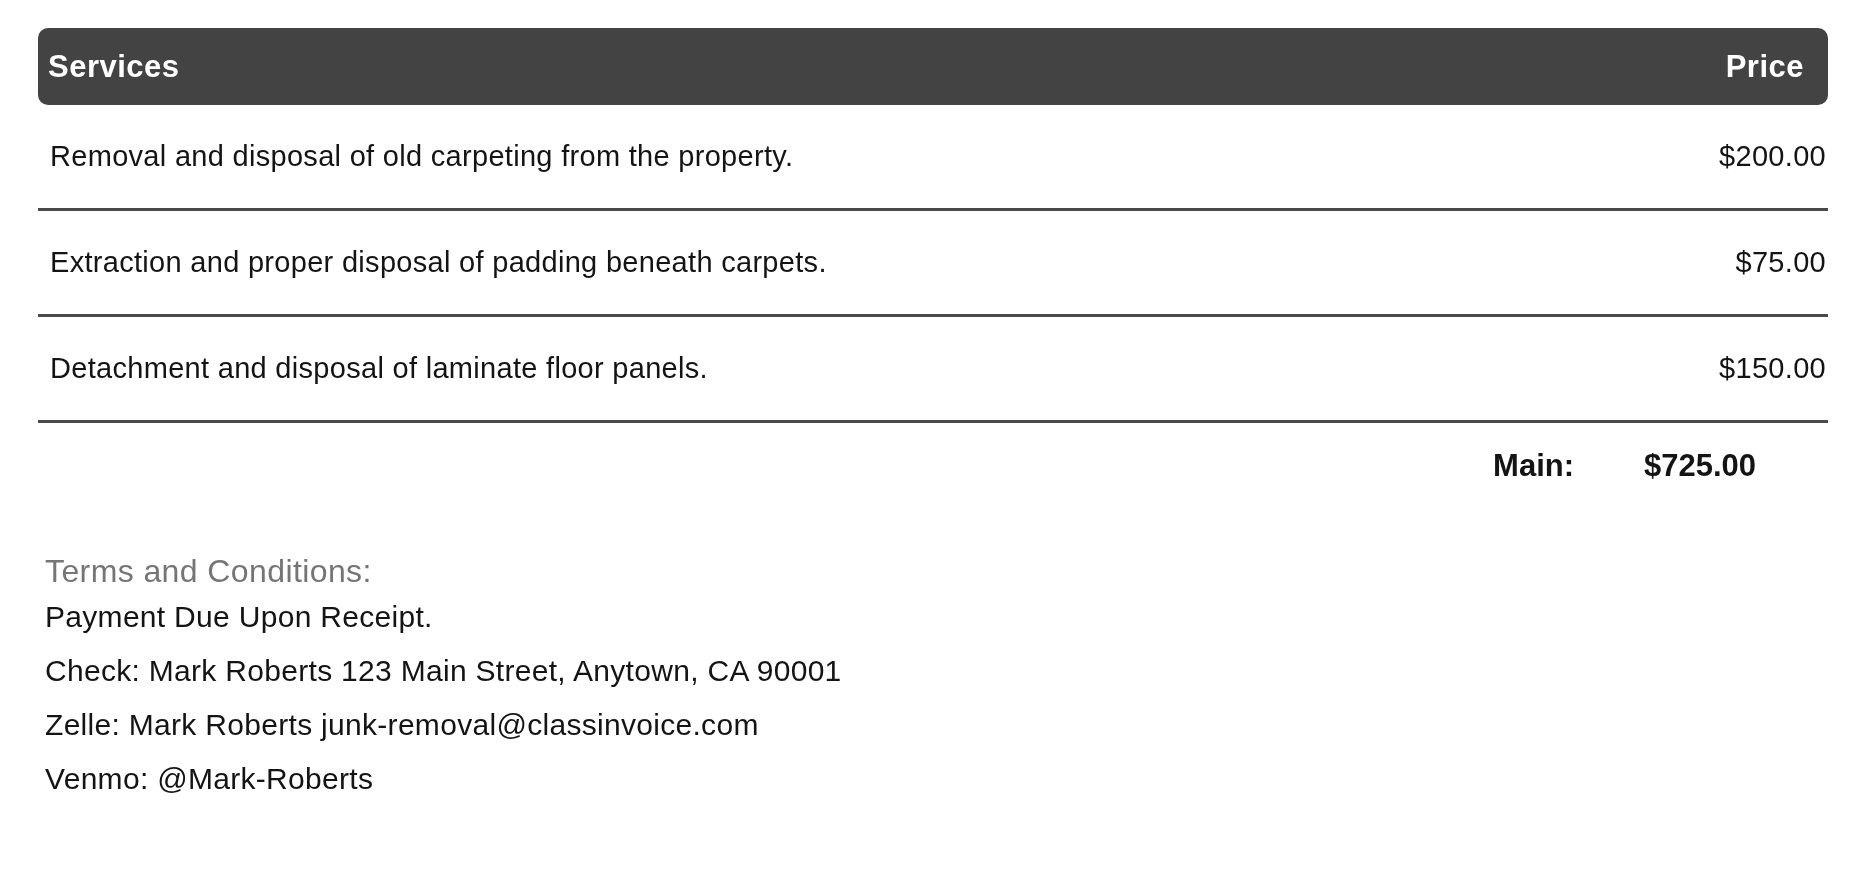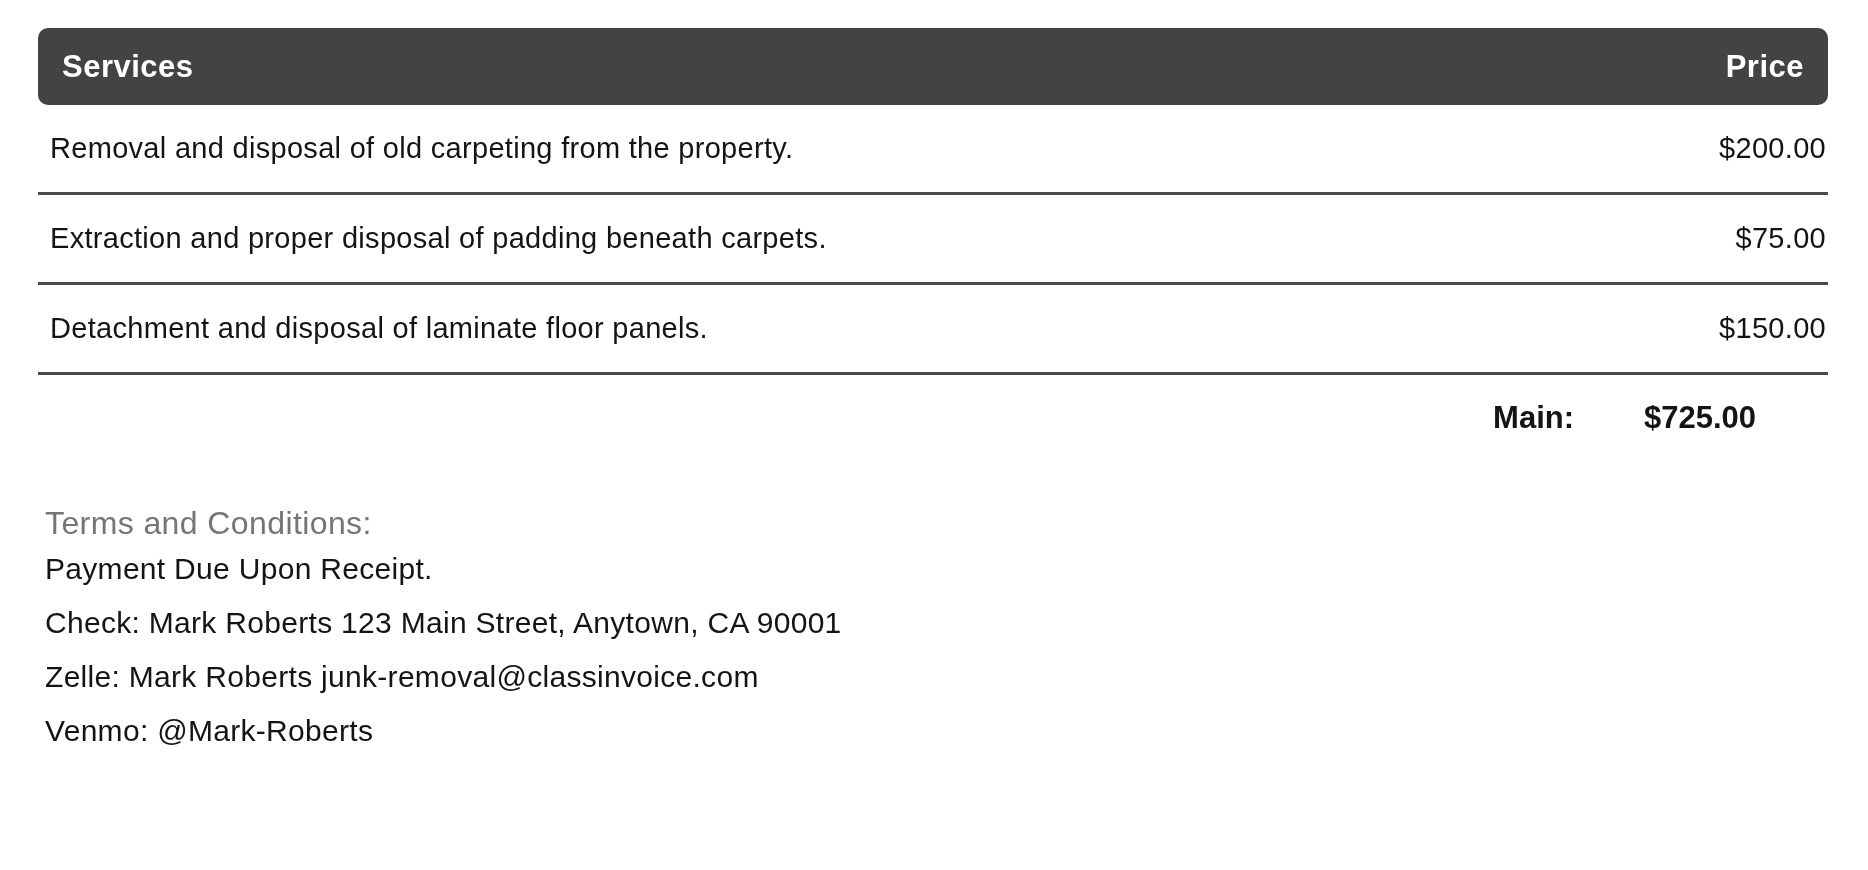--- a/index.html
+++ b/index.html
@@ -18,31 +18,31 @@
     width: 1790px;
   }
   .table-header {
     display: flex;
     justify-content: space-between;
     align-items: center;
     height: 77px;
     background: #434343;
     color: #ffffff;
     border-radius: 10px;
-    padding: 0 24px 0 24px;
+    padding: 0 24px 0 10px;
     box-sizing: border-box;
     font-size: 31px;
     font-weight: bold;
     letter-spacing: 0.5px;
   }
   .service-row {
     display: flex;
     justify-content: space-between;
     align-items: center;
-    height: 90px;
+    height: 106px;
     border-bottom: 3px solid #4a4a4a;
     padding: 0 2px 0 12px;
     box-sizing: border-box;
     font-size: 29px;
     color: #141414;
     letter-spacing: 0.3px;
   }
   .service-price {
     text-align: right;
     white-space: nowrap;

